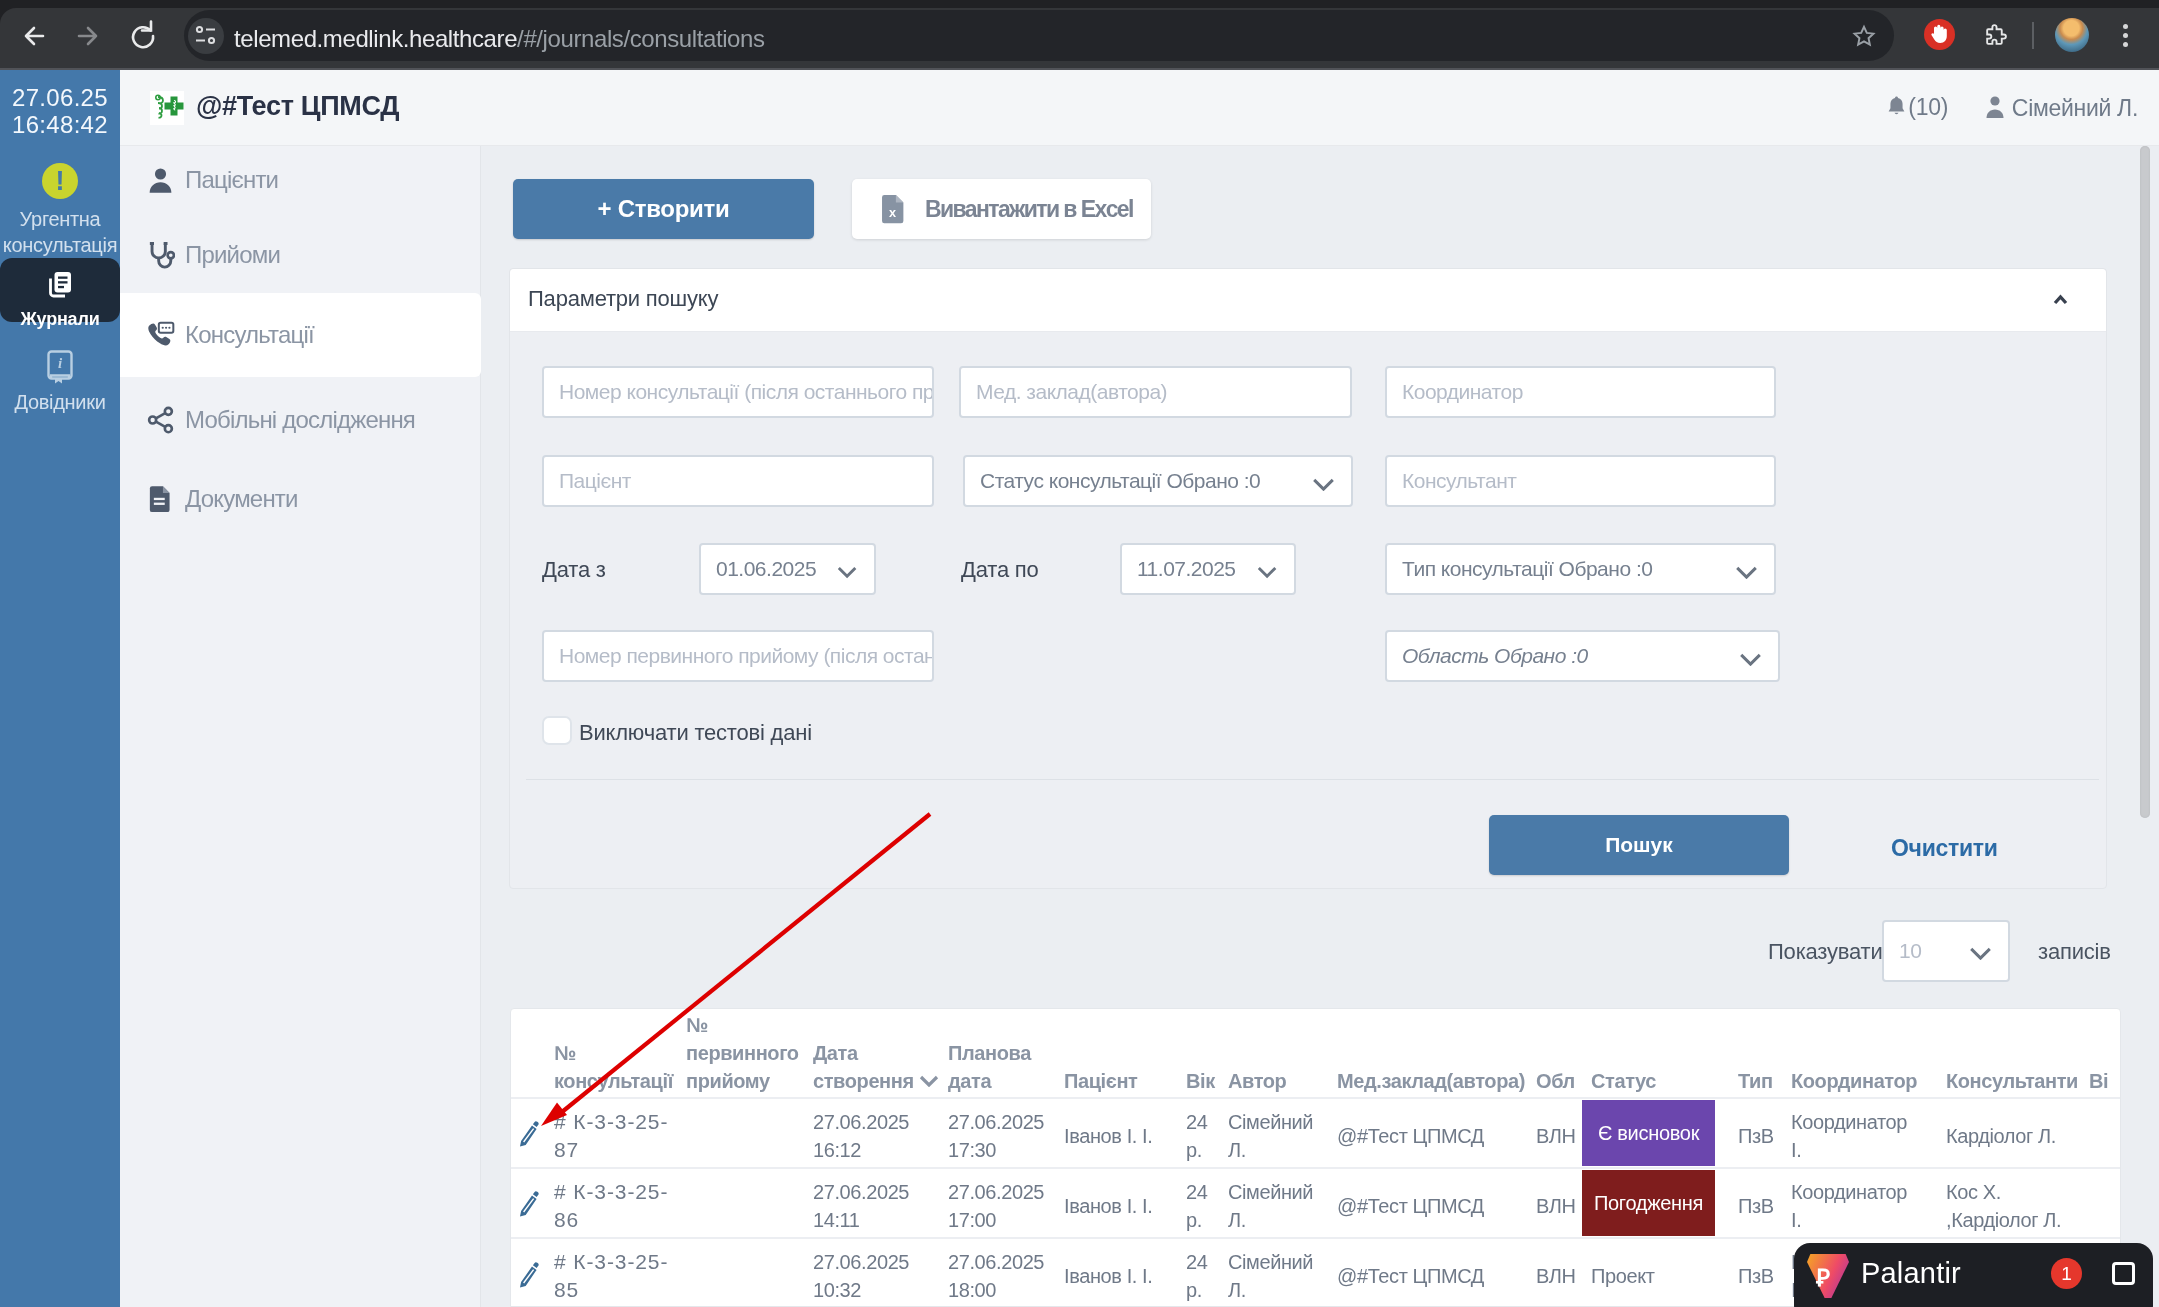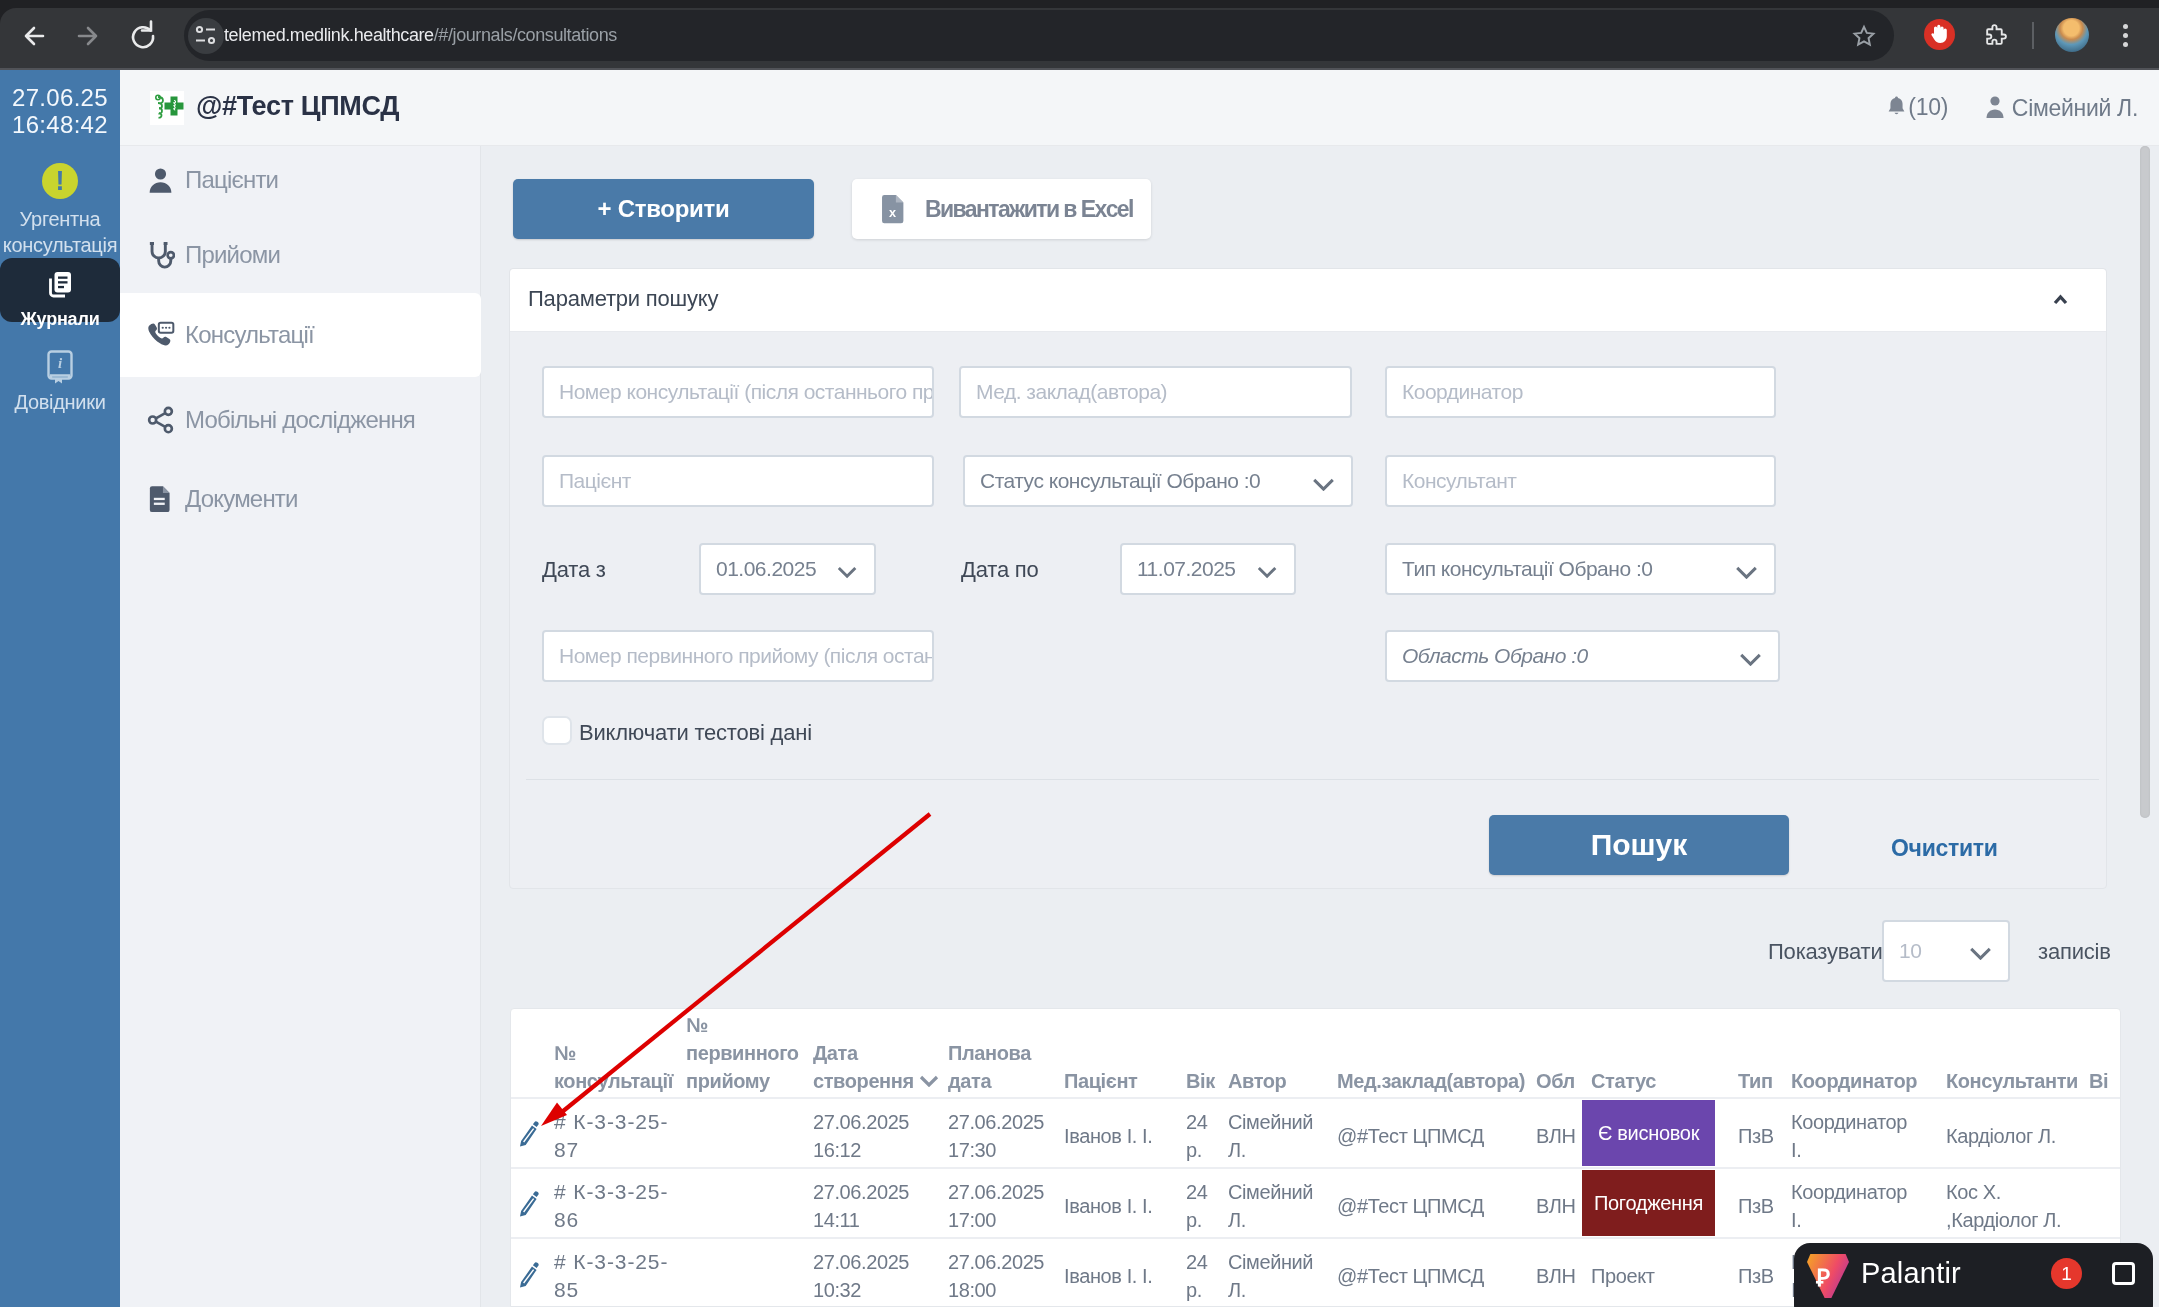--- a/index.html
+++ b/index.html
@@ -5,21 +5,21 @@
   * { margin:0; padding:0; box-sizing:border-box; }
   html,body { width:2159px; height:1307px; overflow:hidden; }
   body { font-family:"Liberation Sans", sans-serif; position:relative; background:#ebeef2; }
   .abs { position:absolute; }
 
   
   #chrome { position:absolute; left:0; top:0; width:2159px; height:70px; background:#202124; }
   #toolbar { position:absolute; left:0; top:8px; width:2159px; height:62px; background:#343639; border-radius:16px 0 0 0; border-bottom:2px solid #515358; }
   #omnibox { position:absolute; left:184px; top:10px; width:1710px; height:51px; background:#232529; border-radius:26px; }
   #tunecirc { position:absolute; left:188px; top:18px; width:36px; height:36px; border-radius:50%; background:#3a3d41; }
-  #urltext { position:absolute; left:224px; top:25px; font-size:18px; color:#e9eaed; letter-spacing:-0.4px; }
+  #urltext { position:absolute; left:234px; top:25px; font-size:24px; color:#e9eaed; letter-spacing:-0.4px; }
   #urltext .grey { color:#9aa0a6; }
 
   
   #appheader { position:absolute; left:120px; top:70px; width:2039px; height:76px; background:#f4f6f8; border-bottom:1px solid #e7e9ec; }
   #sidebar { position:absolute; left:0; top:70px; width:120px; height:1237px; background:#4478aa; }
   #menu { position:absolute; left:120px; top:146px; width:361px; height:1161px; background:#f0f2f6; border-right:1px solid #e2e5e9; }
   #content { position:absolute; left:481px; top:146px; width:1678px; height:1161px; background:#ebeef2; }
 
   
   .clock { position:absolute; top:14px; width:120px; text-align:center; color:#f3f8fd; font-weight:normal; font-size:24px; line-height:27px; letter-spacing:0.3px; }
@@ -47,21 +47,21 @@
   #card { position:absolute; left:28px; top:122px; width:1598px; height:621px; border:1px solid #e2e5e9; border-radius:4px; background:#edeff3; }
   #cardhead { position:absolute; left:0; top:0; width:1596px; height:63px; background:#fff; border-bottom:1px solid #e8eaee; border-radius:4px 4px 0 0; }
   #cardhead .t { position:absolute; left:18px; top:17px; font-size:22px; color:#3c4654; letter-spacing:-0.2px; }
   .inp { position:absolute; height:52px; background:#fff; border:2px solid #d2d9e1; border-radius:4px; font-size:21px; color:#76808f; line-height:48px; padding-left:15px; white-space:nowrap; overflow:hidden; letter-spacing:-0.5px; }
   .inp .ph { color:#b5bcc8; }
   .chev { position:absolute; top:21px; right:15px; width:25px; height:13px; }
   .chev polyline { fill:none; stroke:#6a7481; stroke-width:3.2; }
   .flabel { position:absolute; font-size:22px; color:#3f4856; letter-spacing:-0.2px; }
   #chkbox { position:absolute; left:32px; top:447px; width:30px; height:29px; background:#fff; border:2px solid #dfe4ea; border-radius:7px; }
   #divider { position:absolute; left:16px; top:510px; width:1573px; height:1px; background:#dde1e6; }
-  #btn-search { left:979px; top:546px; width:300px; height:60px; line-height:60px; font-size:30px; }
+  #btn-search { left:979px; top:546px; width:300px; height:60px; line-height:60px; font-size:21px; }
   #clearlnk { position:absolute; left:1381px; top:566px; font-size:23px; font-weight:600; color:#2c6ba6; letter-spacing:-0.3px; }
 
   
   #tablecard { position:absolute; left:29px; top:862px; width:1611px; height:299px; background:#fff; border:1px solid #e4e7eb; border-radius:4px 4px 0 0; overflow:hidden; }
   table { border-collapse:collapse; table-layout:fixed; width:1609px; font-size:20px; color:#6f7988; letter-spacing:-0.4px; }
   th { color:#8a94a3; font-weight:bold; text-align:left; vertical-align:bottom; padding:0 0 2px 0; line-height:28px; }
   td { vertical-align:middle; padding:5px 0 0 0; line-height:28px; } td.num { font-size:21px; letter-spacing:0.9px; } td.ic { padding:0 0 0 8px; } td.ic svg { display:block; } td.bg { padding:1px 0 0 0; vertical-align:top; }
   tr.r { border-top:2px solid #eceef2; }
   .badge { display:block; width:133px; height:66px; color:#fff; text-align:center; line-height:66px; letter-spacing:-0.3px; }
 

